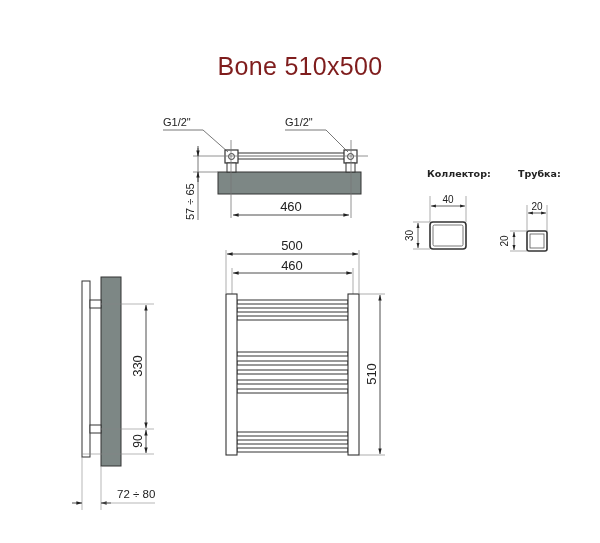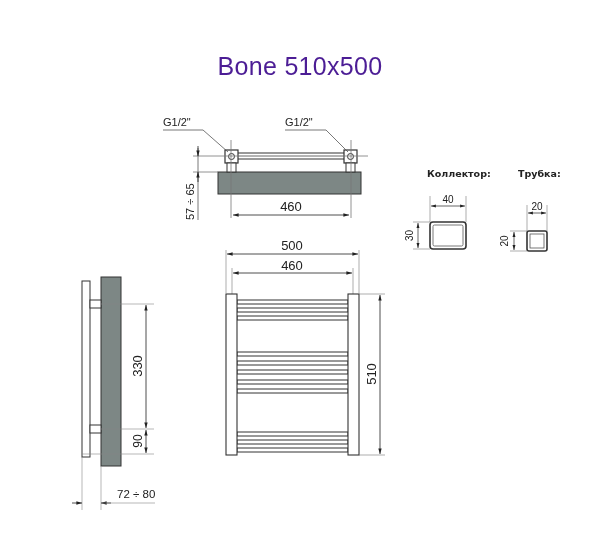--- a/index.html
+++ b/index.html
@@ -1,17 +1,17 @@
 <!DOCTYPE html>
 <html><head>
   <meta charset="utf-8">
   <style>
     html, body { margin: 0; padding: 0; background: #ffffff; }
     body { width: 600px; height: 543px; position: relative; overflow: hidden; font-family: "Liberation Sans", sans-serif; }
-    #title { position: absolute; left: 0; top: 52px; width: 600px; text-align: center; font-size: 25px; color: #4c1d95; letter-spacing: 0.3px; }
+    #title { position: absolute; left: 0; top: 52px; width: 600px; text-align: center; font-size: 25px; color: #7f1d1d; letter-spacing: 0.3px; }
     svg { position: absolute; left: 0; top: 0; }
     .dim { font-family: "Liberation Sans", sans-serif; fill: #222; }
     .lbl { font-family: "DejaVu Sans", sans-serif; fill: #222; font-weight: bold; }
   </style>
 </head>
 <body>
 
 <div id="title">Bone 510x500</div>
 
 <svg width="600" height="543" viewBox="0 0 600 543">

